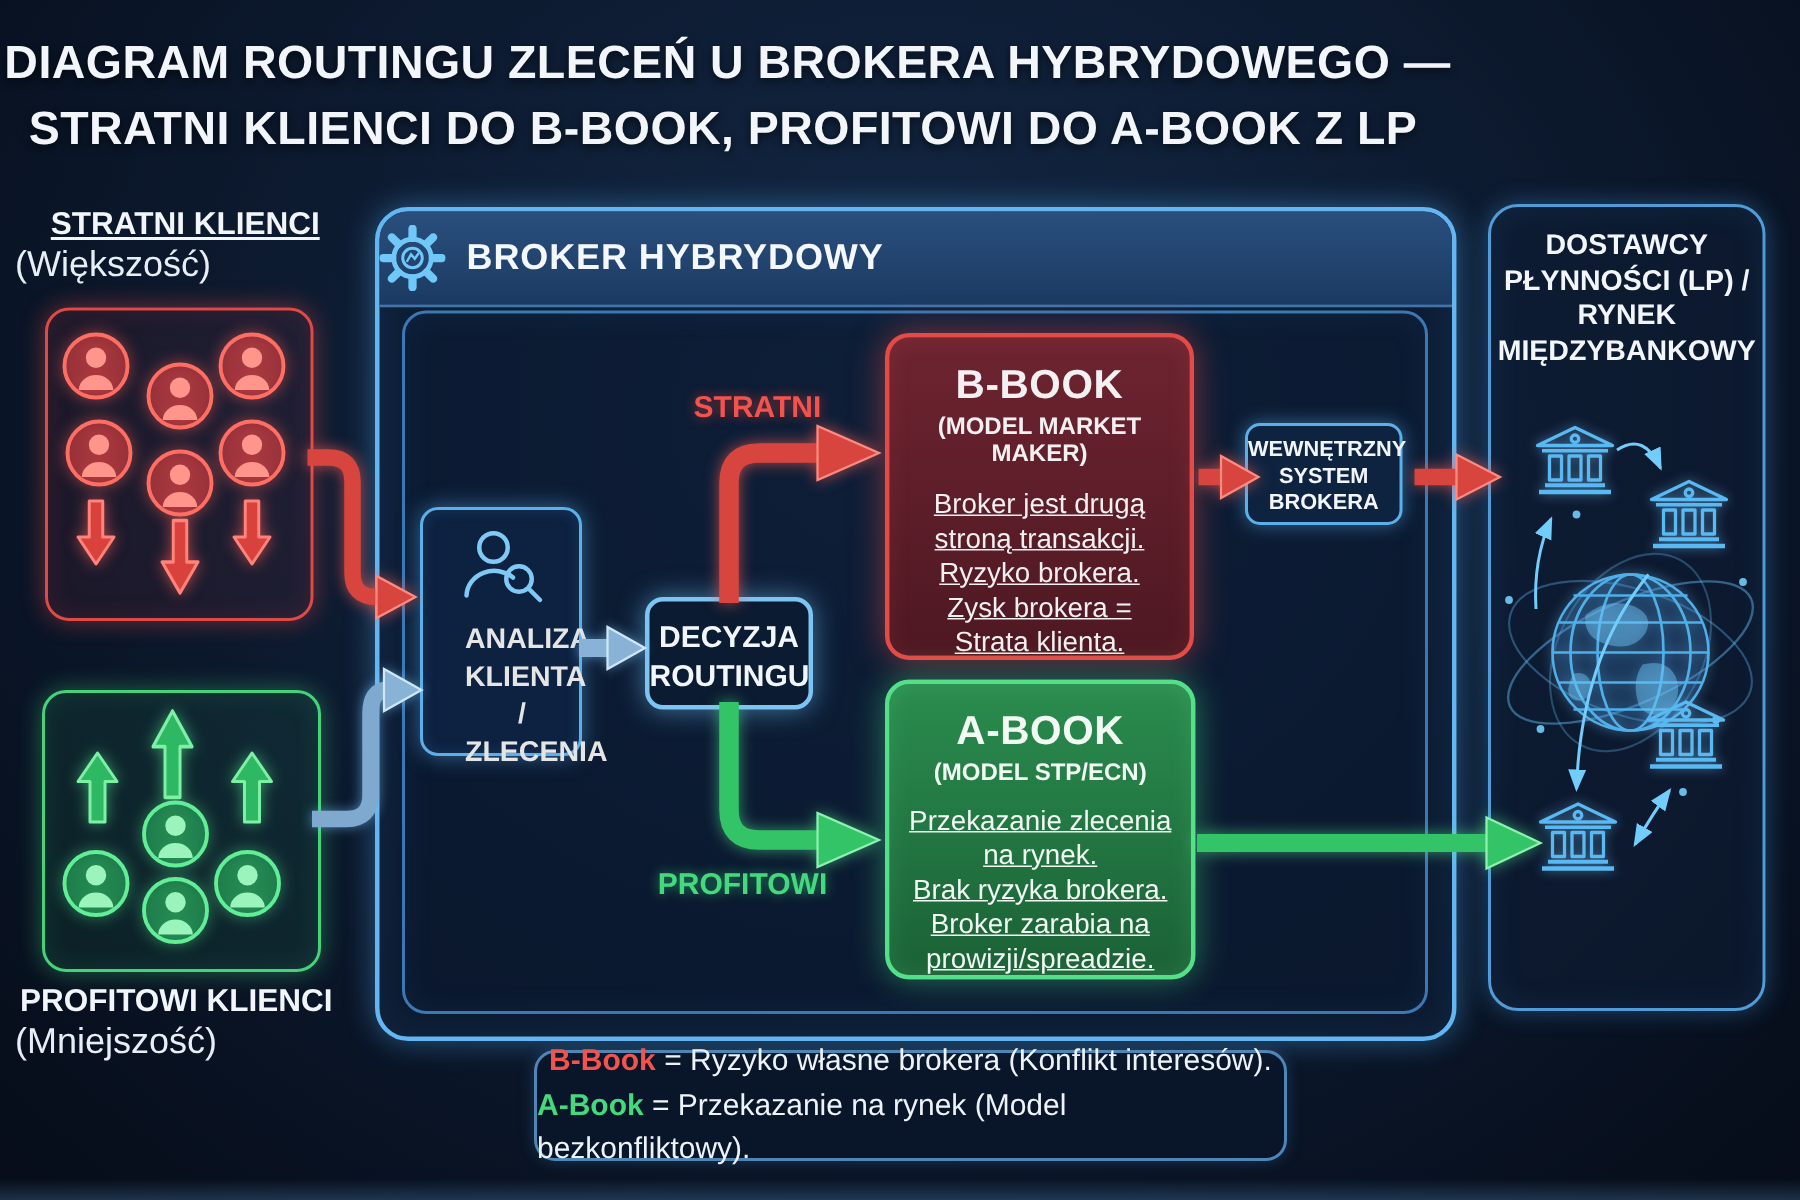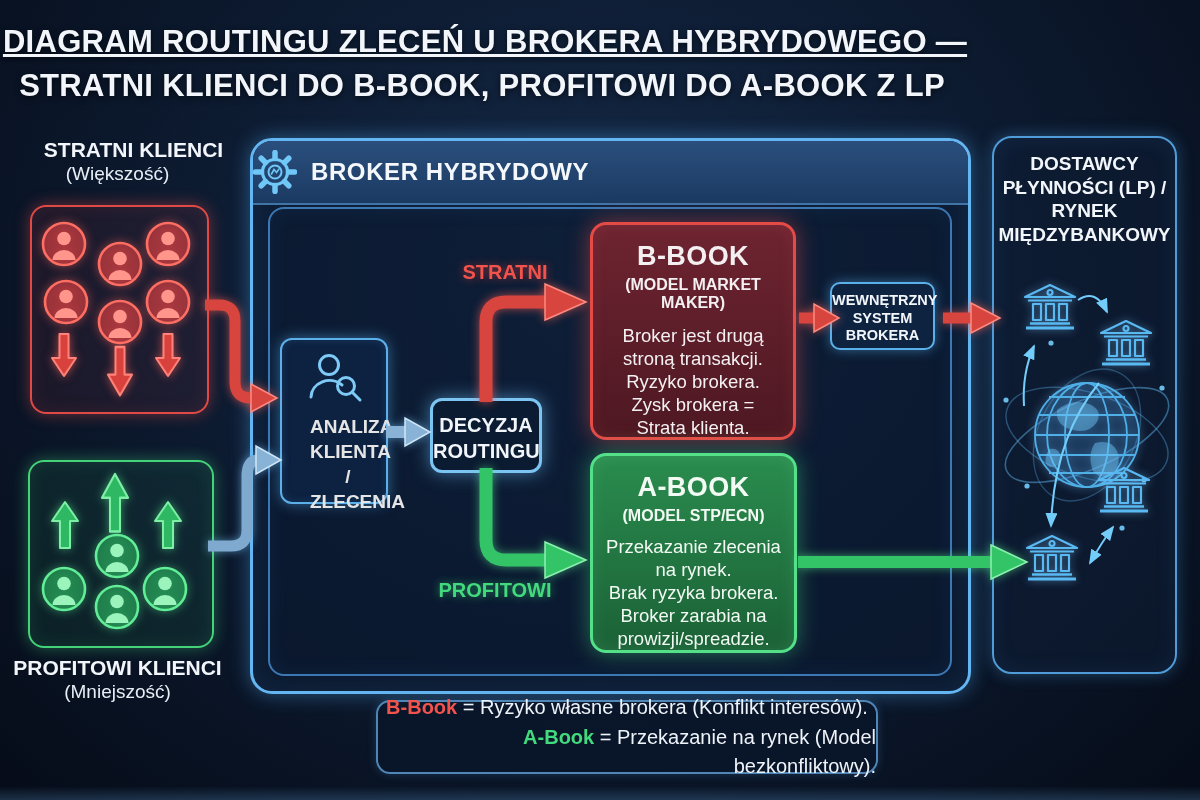--- a/index.html
+++ b/index.html
@@ -4,21 +4,21 @@
 <style>
   html,body{margin:0;padding:0;background:#060b16;}
   body{font-family:"Liberation Sans",sans-serif;}
   .stage{position:relative;width:1200px;height:800px;overflow:hidden;
     background:radial-gradient(ellipse at 50% 35%, #152a48 0%, #0e1d34 42%, #091324 75%, #060c18 100%);}
   .abs{position:absolute;}
   .ml{white-space:pre-line;}
   .ttl{color:#f2f6fb;font-weight:bold;font-size:31px;letter-spacing:.3px;text-align:center;
        text-shadow:0 2px 6px rgba(0,0,0,.6);}
   .grp-label{color:#f2f6fb;font-weight:bold;font-size:21px;text-align:center;}
-  .grp-sub{color:#e8eef6;font-size:19px;text-align:center;}
+  .grp-sub{color:#e8eef6;font-size:24px;}
   .client-box{border-radius:16px;}
   .box-red{border:2.5px solid #e04a46;background:rgba(190,60,70,.10);
        box-shadow:0 0 16px rgba(235,75,70,.45), inset 0 0 18px rgba(235,75,70,.12);}
   .box-green{border:2.5px solid #44d378;background:rgba(60,195,115,.09);
        box-shadow:0 0 16px rgba(70,225,130,.40), inset 0 0 18px rgba(70,225,130,.12);}
   .outer-cont{border:3px solid #63b6f2;border-radius:22px;background:rgba(14,31,56,.45);
        box-shadow:0 0 20px rgba(80,170,240,.45), inset 0 0 26px rgba(70,150,230,.12);}
   .hdr-bar{border-radius:19px 19px 0 0;background:linear-gradient(180deg,#2a4f7d 0%,#1b3a62 100%);
        border-bottom:2px solid rgba(110,190,250,.35);display:flex;align-items:center;gap:14px;}
   .hdr-text{color:#f4f8fc;font-weight:bold;font-size:24px;letter-spacing:.6px;}
@@ -29,21 +29,21 @@
   .proc-text{color:#e5e5e5;font-weight:bold;font-size:19px;line-height:25px;text-align:center;margin-left:28px;}
   .dec-box{border:3px solid #7cc4f2;border-radius:12px;background:#0b1b31;
        box-shadow:0 0 18px rgba(110,195,250,.55);}
   .dec-text{color:#f2f6fb;font-weight:bold;font-size:20px;line-height:26px;text-align:center;padding-top:11px;}
   .bbook{border:3px solid #e44b47;border-radius:16px;background:linear-gradient(180deg,#6e2431 0%,#4d1822 100%);
        box-shadow:0 0 22px rgba(235,75,70,.50), inset 0 0 16px rgba(255,110,100,.10);color:#f4f0f2;text-align:center;}
   .abook{border:3px solid #54e089;border-radius:16px;background:linear-gradient(180deg,#2a8c4e 0%,#1b6136 100%);
        box-shadow:0 0 22px rgba(70,225,130,.45), inset 0 0 16px rgba(140,255,180,.12);color:#f2faf4;text-align:center;}
   .book-title{font-size:27px;font-weight:bold;letter-spacing:.4px;}
   .book-sub{font-size:16px;font-weight:bold;margin-top:4px;}
-  .book-body{font-size:18.5px;line-height:23px;margin-top:12px;}
+  .book-body{font-size:18.5px;line-height:23px;margin-top:12px;text-decoration:underline;}
   .flow-label-r{color:#f2534c;font-weight:bold;font-size:20px;text-align:center;text-shadow:0 0 8px rgba(240,70,60,.6);}
   .flow-label-g{color:#43da7d;font-weight:bold;font-size:20px;text-align:center;text-shadow:0 0 8px rgba(60,220,125,.6);}
   .wewn-box{border:2.5px solid #5cb0ea;border-radius:10px;background:#0e2340;
        box-shadow:0 0 12px rgba(90,180,245,.5);color:#f2f6fb;font-weight:bold;font-size:14.5px;
        line-height:17.5px;text-align:center;padding-top:8px;box-sizing:border-box;}
   .lp-panel{border:2.5px solid #4f9cd8;border-radius:20px;background:rgba(14,30,52,.55);
        box-shadow:0 0 16px rgba(80,170,240,.35), inset 0 0 22px rgba(70,150,230,.10);}
   .lp-title{color:#f2f6fb;font-weight:bold;font-size:19px;line-height:23.5px;text-align:center;padding-top:14px;}
   .legend{border:2px solid #4f86b6;border-radius:14px;background:rgba(10,22,42,.75);
        box-shadow:0 0 10px rgba(80,150,220,.25);display:flex;flex-direction:column;justify-content:center;
@@ -87,24 +87,24 @@
         <path d="M10,21 h8 v16 h-8 z M23,21 h8 v16 h-8 z M36,21 h8 v16 h-8 z"></path>
         <path d="M7,40.5 H47" stroke-width="2.6"></path>
         <path d="M3,45 H51" stroke-width="3"></path>
       </g>
       <marker id="mh" markerWidth="9" markerHeight="8" refX="6.5" refY="3" orient="auto-start-reverse" markerUnits="strokeWidth">
         <path d="M0,0 L7.5,3 L0,6 Z" fill="#72cdfb"></path>
       </marker>
     </defs>
   </svg>
 
-  <div class="abs ttl" style="left:0;top:24px;width:970px;text-decoration:underline;">DIAGRAM ROUTINGU ZLECEŃ U BROKERA HYBRYDOWEGO —</div>
+  <div class="abs ttl" style="left:0;top:24px;width:970px;">DIAGRAM ROUTINGU ZLECEŃ U BROKERA HYBRYDOWEGO —</div>
   <div class="abs ttl" style="left:0;top:68px;width:964px;">STRATNI KLIENCI DO B-BOOK, PROFITOWI DO A-BOOK Z LP</div>
 
-  <div class="abs grp-label" style="left:26px;top:138px;width:215px;">STRATNI KLIENCI</div>
+  <div class="abs grp-label" style="left:16px;top:138px;width:215px;text-decoration:underline;">STRATNI KLIENCI</div>
   <div class="abs grp-sub" style="left:10px;top:163px;width:215px;">(Większość)</div>
   <div class="abs client-box box-red" style="left:30px;top:205px;width:175px;height:205px;">
     <svg width="175" height="205" viewBox="0 0 175 205">
       <g class="glow-r">
         <use href="#person-red" transform="translate(32,37)"></use>
         <use href="#person-red" transform="translate(136,37)"></use>
         <use href="#person-red" transform="translate(88,57)"></use>
         <use href="#person-red" transform="translate(34,95)"></use>
         <use href="#person-red" transform="translate(136,95)"></use>
         <use href="#person-red" transform="translate(88,115)"></use>
@@ -277,21 +277,21 @@
     <g class="glow-r">
       <path d="M943,318 H973" stroke="#d8453f" stroke-width="11" fill="none"></path>
       <polygon points="971,303 971,333 1000,318" fill="#d8453f" stroke="#ff8b80" stroke-width="1.5"></polygon>
     </g>
     <g class="glow-g">
       <path d="M798,562 H993" stroke="#33c468" stroke-width="12" fill="none"></path>
       <polygon points="991,545 991,579 1027,562" fill="#33c468" stroke="#8df2b0" stroke-width="1.5"></polygon>
     </g>
   </svg>
 
-  <div class="abs legend" style="left:376px;top:700px;width:498px;height:70px;text-align:right;">
+  <div class="abs legend" style="left:356px;top:700px;width:498px;height:70px;">
     <div class="legend-line">
       <span class="lg-key-r">B-Book</span>
       <span>= Ryzyko własne brokera (Konflikt interesów).</span>
     </div>
     <div class="legend-line">
       <span class="lg-key-g">A-Book</span>
       <span>= Przekazanie na rynek (Model bezkonfliktowy).</span>
     </div>
   </div>
 

